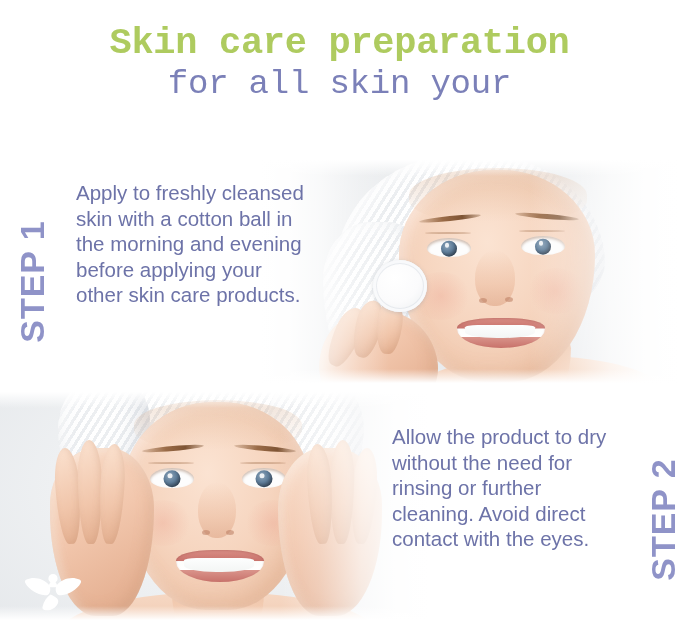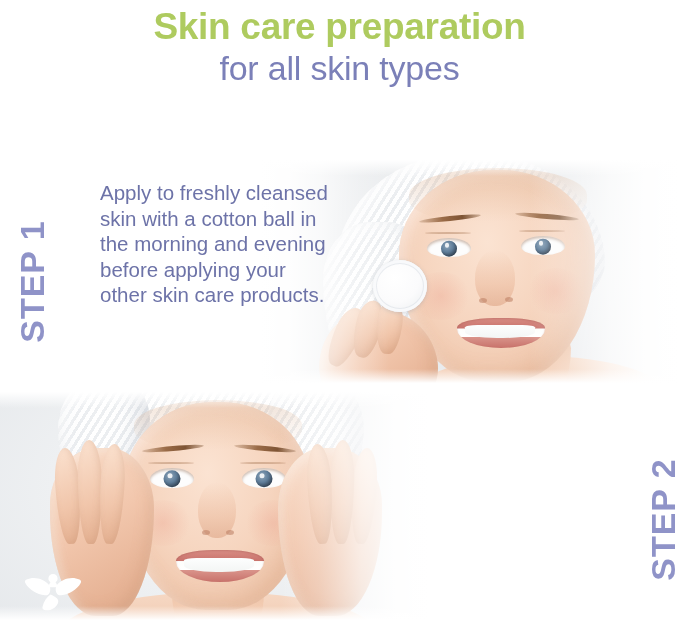--- a/index.html
+++ b/index.html
@@ -20,24 +20,25 @@
     width: 679px;
     height: 620px;
     background: #ffffff;
     overflow: hidden;
   }
 
   
   .header {
     position: absolute;
     left: 0;
-    top: 0;
+    top: 16px;
     width: 679px;
     height: 160px;
     text-align: center;
+    font-family: Liberation Mono, monospace;
   }
   .title-main {
     margin: 0;
     padding-top: 6px;
     font-size: 37px;
     font-weight: bold;
     line-height: 42px;
     color: #aecb5f;
     letter-spacing: -0.3px;
   }
@@ -256,21 +257,20 @@
     line-height: 25.6px;
     color: #6d73a8;
     z-index: 12;
     white-space: pre-line;
   }
   .step1-text {
     left: 76px;
     top: 180px;
     width: 232px;
     text-align: left;
-    margin-left: 24px;
   }
   .step2-text {
     left: 392px;
     top: 424px;
     width: 232px;
     text-align: left;
   }
 
   
   .logo {
@@ -283,21 +283,21 @@
     pointer-events: none;
   }
 </style>
 </head>
 <body>
 
 <div class="infographic">
 
   <div class="header">
     <h1 class="title-main">Skin care preparation</h1>
-    <h2 class="title-sub">for all skin types</h2>
+    <h2 class="title-sub">for all skin your</h2>
   </div>
 
   <div class="panel panel-step1">
 
     <div class="photo photo-right">
       <div class="backdrop"></div>
 
       <div class="shoulder" style="left:150px; top:196px; width:260px; height:60px;"></div>
 
       <div class="towel" style="left:78px; top:-8px; width:268px; height:178px;"></div>
@@ -399,20 +399,21 @@
       <div class="fade-bottom"></div>
     </div>
   </div>
 
   <div class="step-label step1-label">STEP 1</div>
 
   <div class="step-label step2-label">STEP 2</div>
 
   <p class="body-text step1-text">Apply to freshly cleansed skin with a cotton ball in the morning and evening before applying your other skin care products.</p>
 
+  <p class="body-text step2-text">Allow the product to dry without the need for rinsing or further cleaning. Avoid direct contact with the eyes.</p>
 
   <svg class="logo" viewBox="0 0 70 60">
     <g fill="#ffffff">
       <path d="M33 18c-2.6 0-4.6 2-4.6 4.5 0 1.6.8 3 2.1 3.8-1.1 1.3-1.8 3-1.8 4.9h8.6c0-1.9-.7-3.6-1.8-4.9 1.3-.8 2.1-2.2 2.1-3.8 0-2.5-2-4.5-4.6-4.5z"></path>
       <path d="M29.5 29.5C24 22.5 14 20 6.5 23.5c-1.6.8-2 2.2-1.2 3.6 3.6 6.6 11.5 11.5 19.6 12.2 2.2.2 4-.9 4.8-2.9.9-2.2.8-4.6-.2-6.9z"></path>
       <path d="M36.5 29.5c5.5-7 15.5-9.5 23-6 1.6.8 2 2.2 1.2 3.6-3.6 6.6-11.5 11.5-19.6 12.2-2.2.2-4-.9-4.8-2.9-.9-2.2-.8-4.6.2-6.9z"></path>
       <path d="M30.5 38.5c-3.6 2.6-6.8 7-8 12.2-.4 1.6.4 2.9 2 3.3 5.3 1.3 10.6-1.4 13.2-6.3 1-1.9.7-3.9-.8-5.4-1.6-1.6-4-2.6-6.4-3.8z"></path>
       <path d="M38.5 38.8c3.4 2.6 6.4 6.8 7.5 11.8.4 1.6-.4 2.9-2 3.3-5.1 1.2-10.2-1.4-12.7-6.1-.3-.6-.3-1.2 0-1.8 1.3-2.8 3.9-5.2 7.2-7.2z" opacity="0"></path>
     </g>
   </svg>

